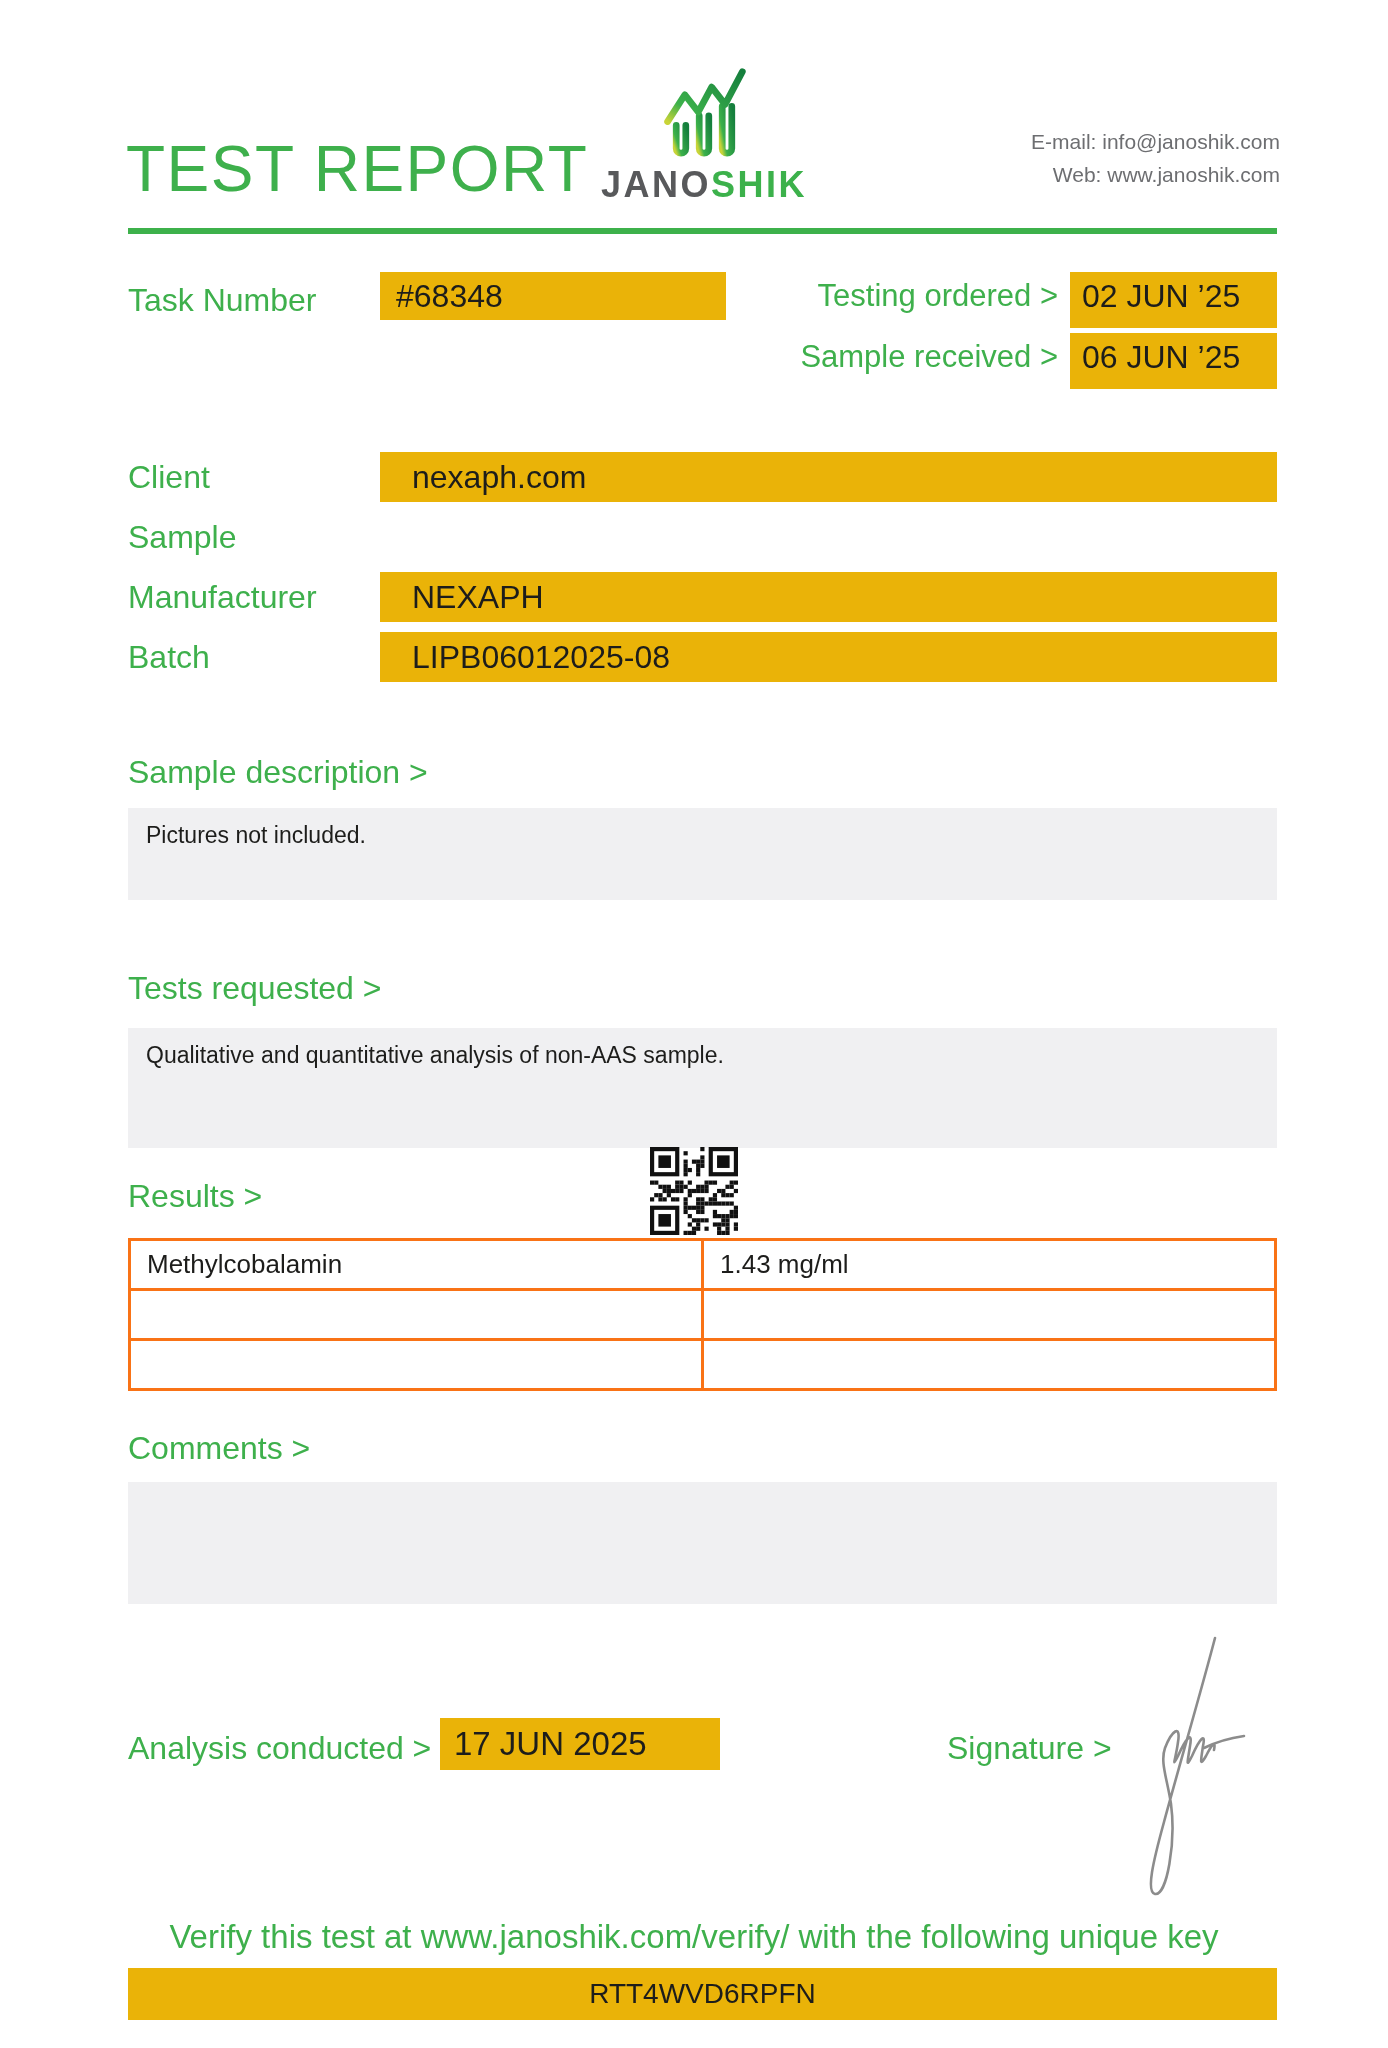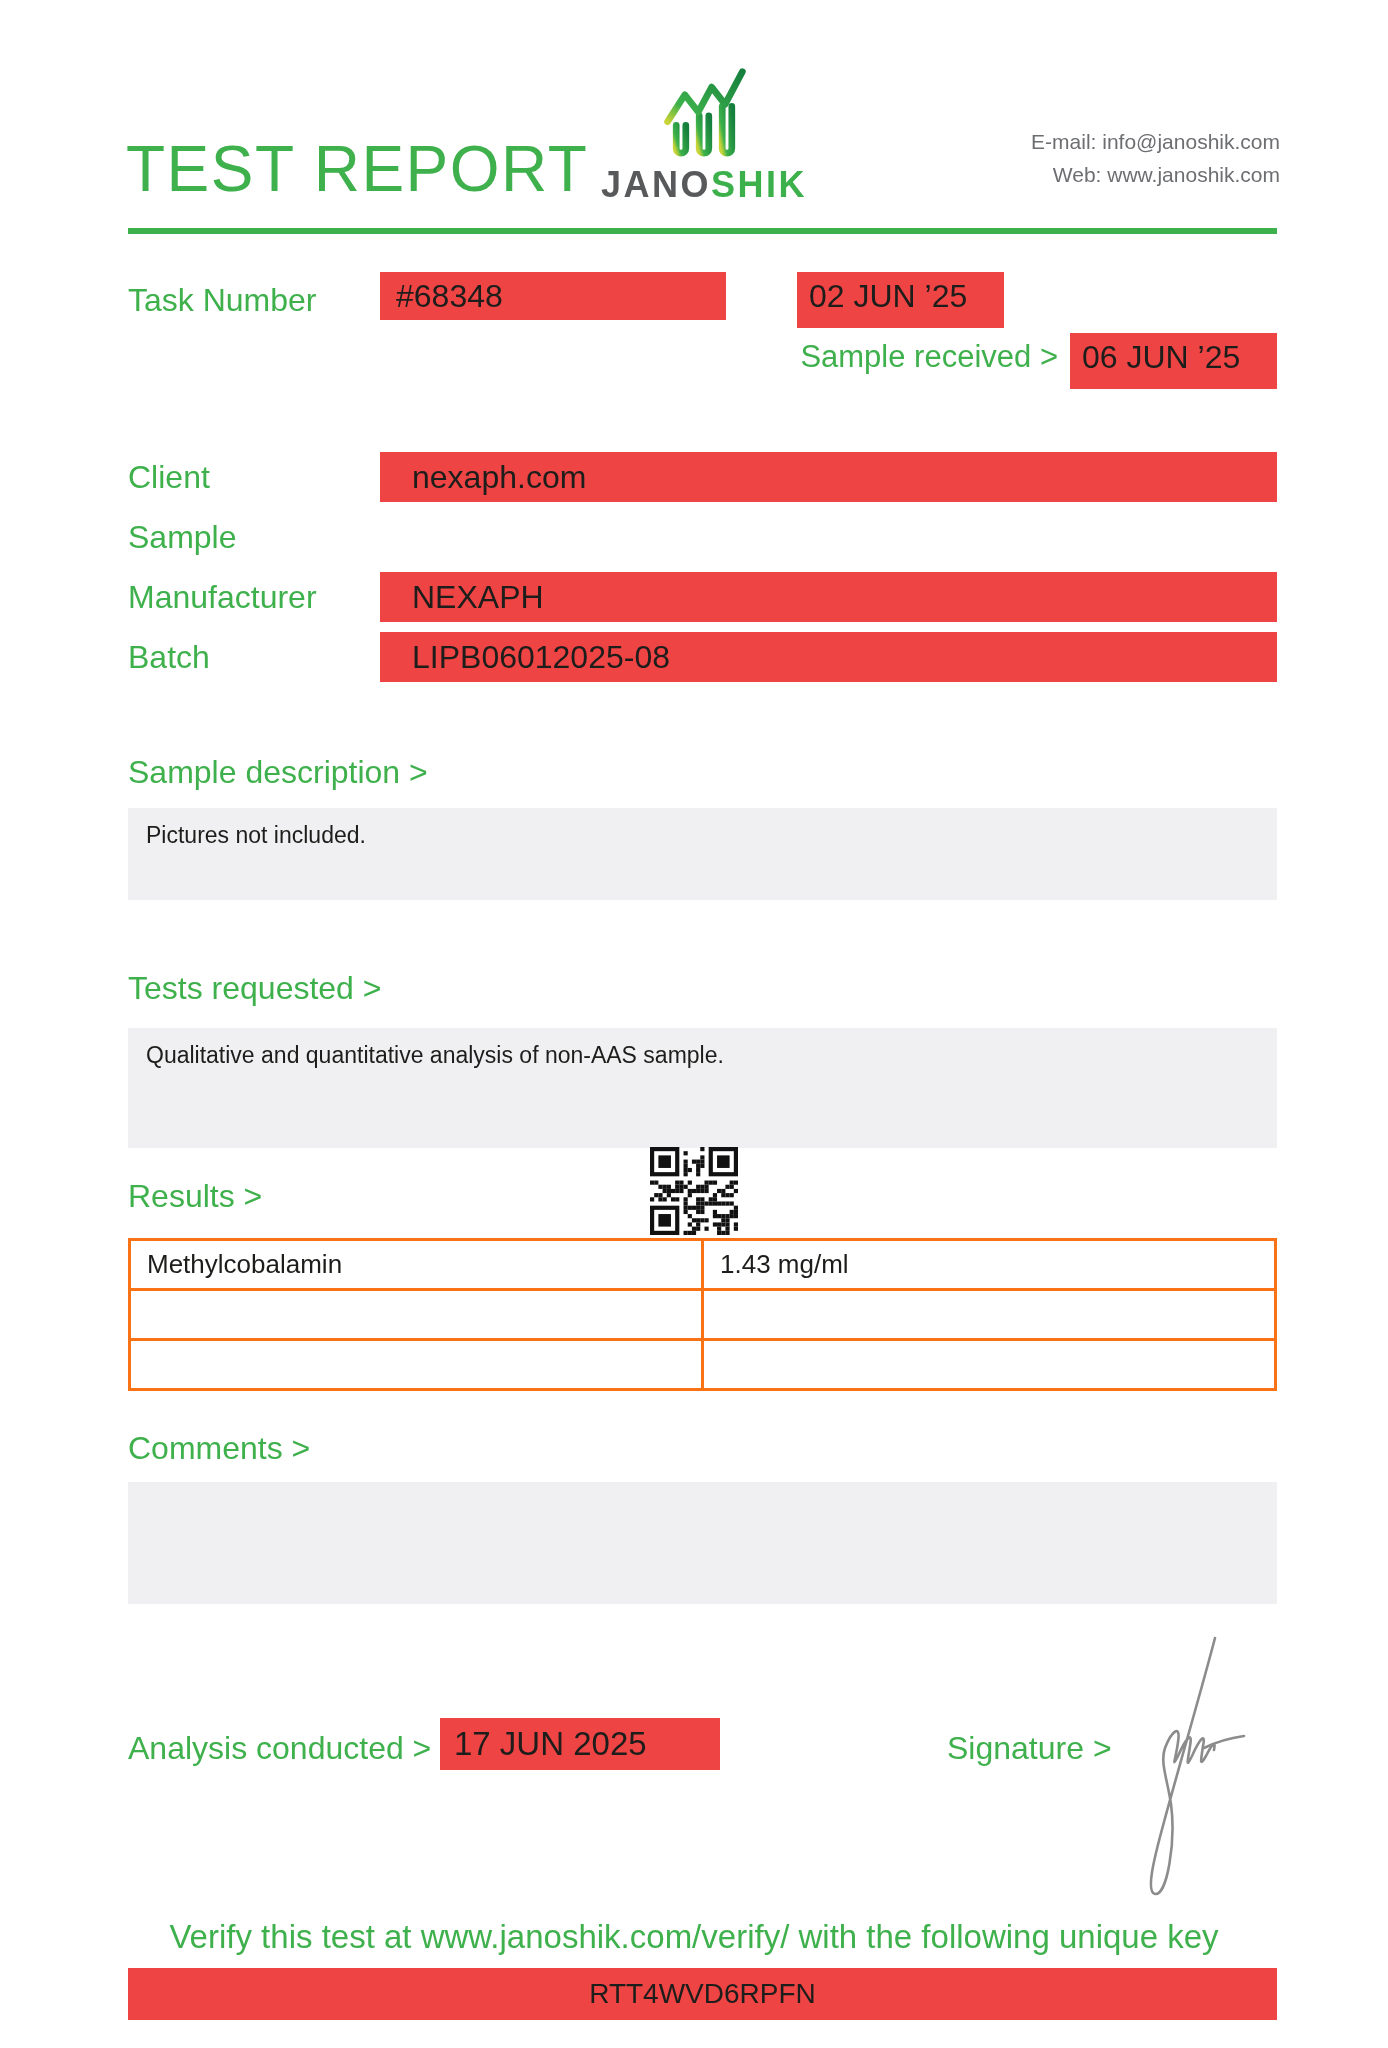--- a/index.html
+++ b/index.html
@@ -20,21 +20,21 @@
   }
   .logo-wrap{left:598px;top:66px;width:212px;text-align:center;}
   .logo-icon{display:block;margin:0 auto 6px auto;}
   .logo-text{font-size:36px;font-weight:700;letter-spacing:2.5px;white-space:nowrap;}
   .logo-jano{color:#58595b;}
   .logo-shik{color:#3cb14b;}
   .contact{right:108px;top:126px;text-align:right;color:#6d6e71;font-size:21px;line-height:1.55;white-space:nowrap;}
   .divider{left:128px;right:111px;top:228px;height:6px;background:#3db14b;}
   
   .green-label{color:#3eb04c;font-size:32px;white-space:nowrap;}
-  .value-box{background:#ef4444;font-size:32px;color:#1d1d1b;white-space:nowrap;overflow:hidden;}
+  .value-box{background:#eab308;font-size:32px;color:#1d1d1b;white-space:nowrap;overflow:hidden;}
   .lh50{line-height:50px;height:50px;}
   .section-heading{color:#3eb04c;font-size:32px;white-space:nowrap;}
   .gray-panel{background:#f0f0f2;font-size:23px;color:#1d1d1b;padding:14px 18px;box-sizing:border-box;}
   
   .task-label{left:128px;top:276px;line-height:48px;}
   .task-box{left:380px;top:272px;width:330px;height:48px;line-height:48px;padding-left:16px;}
   .date-row{right:111px;top:272px;width:480px;display:flex;gap:12px;}
   .date-row.second{top:333px;}
   .date-row .green-label{flex:1;text-align:right;line-height:48px;font-size:31px;}
   .date-row .value-box{width:195px;height:56px;line-height:48px;padding-left:12px;flex:none;}
@@ -99,20 +99,21 @@
     <div>E-mail: info@janoshik.com</div>
     <div>Web: www.janoshik.com</div>
   </div>
 
   <div class="abs divider"></div>
 
   <div class="abs green-label task-label">Task Number</div>
   <div class="abs value-box task-box">#68348</div>
 
   <div class="abs date-row">
+    <div class="green-label">Testing ordered &gt;</div>
     <div class="value-box">02 JUN ’25</div>
   </div>
   <div class="abs date-row second">
     <div class="green-label">Sample received &gt;</div>
     <div class="value-box">06 JUN ’25</div>
   </div>
 
   <div class="abs info-block">
     <div class="info-row">
       <div class="green-label">Client</div>

